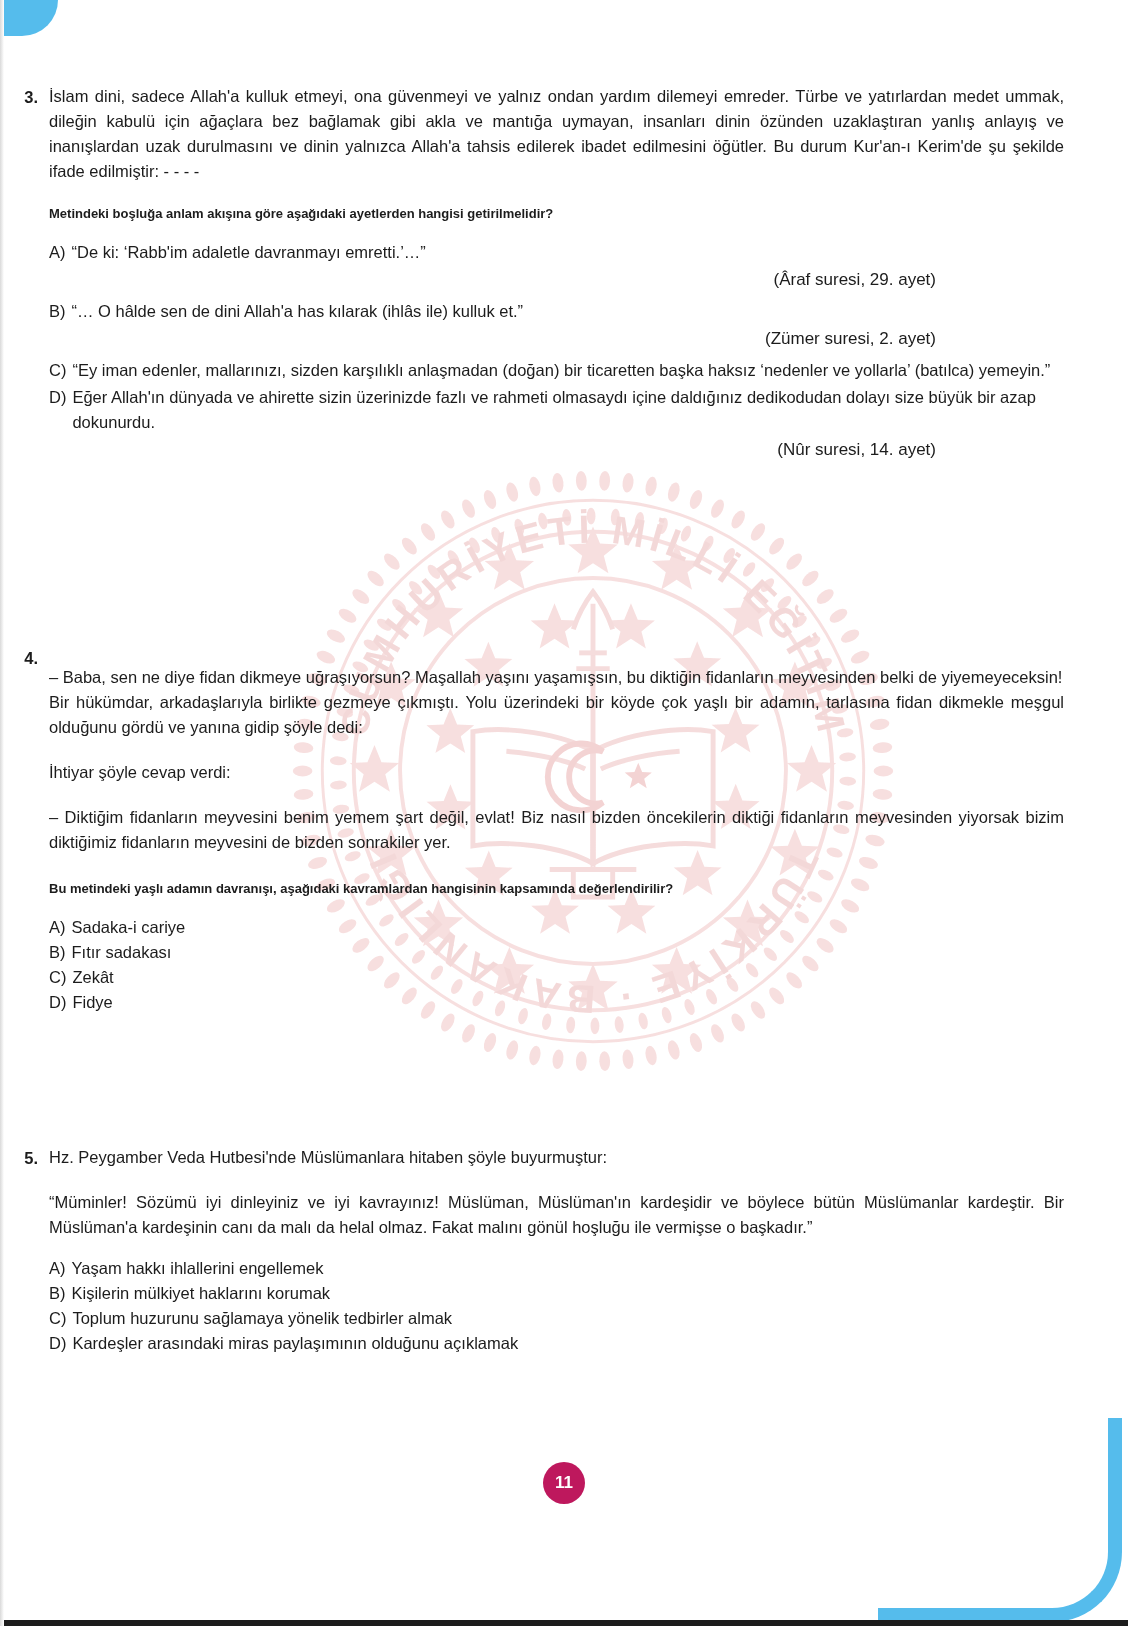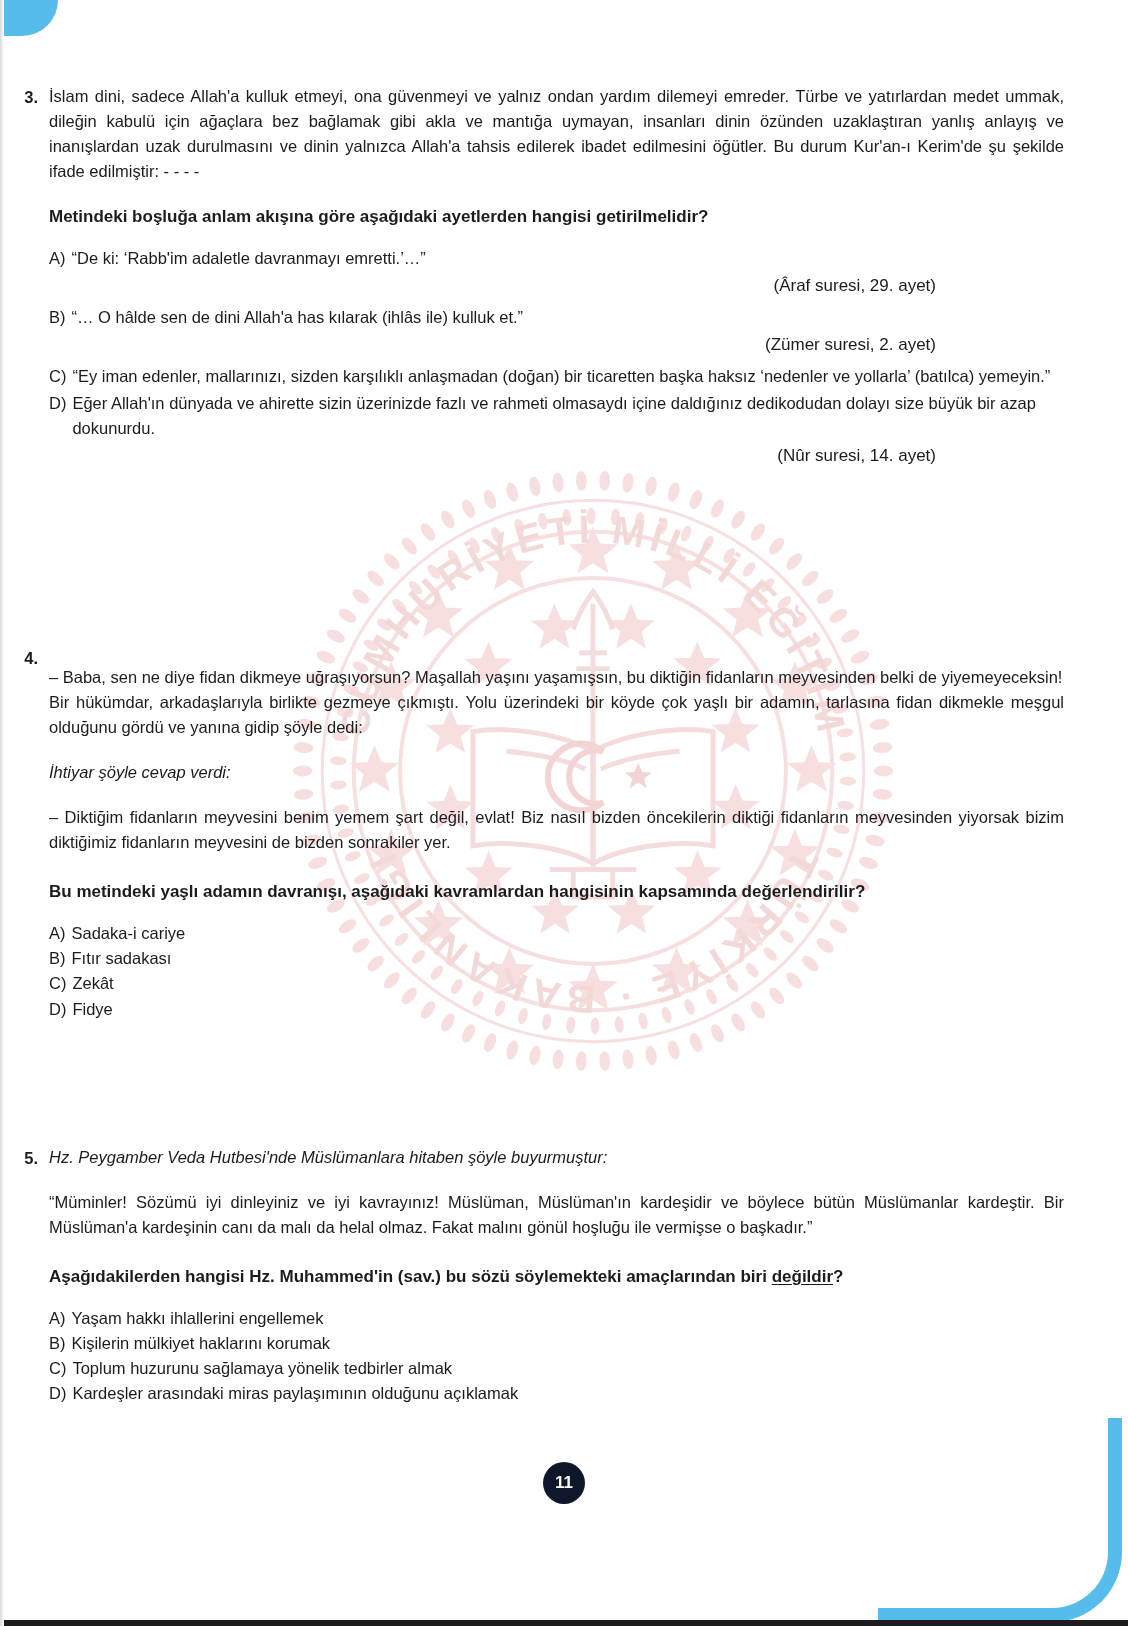--- a/index.html
+++ b/index.html
@@ -90,23 +90,23 @@
   .q-body {
     flex: 1 1 auto;
     padding-left: 11px;
   }
   .para {
     font-size: 16.5px;
     line-height: 1.52;
     text-align: justify;
     margin: 0;
   }
-  .para.nojust { text-align: left; font-style: italic; }
+  .para.nojust { text-align: left; }
   .stem {
-    font-size: 17px;
+    font-size: 13px;
     font-weight: bold;
     line-height: 1.52;
     margin: 20px 0 0 0;
   }
   .stem u { text-decoration: underline; text-underline-offset: 2px; }
   .options {
     margin-top: 16px;
   }
   .opt {
     font-size: 16.5px;
@@ -133,21 +133,21 @@
 
   
   .page-badge {
     position: absolute;
     left: 50%;
     transform: translateX(-50%);
     top: 1462px;
     width: 42px;
     height: 42px;
     border-radius: 50%;
-    background: #0f172a;
+    background: #be185d;
     color: #ffffff;
     font-size: 17px;
     font-weight: bold;
     display: flex;
     align-items: center;
     justify-content: center;
     z-index: 3;
   }
 </style>
 </head>
@@ -458,21 +458,20 @@
     </div>
   </div>
 
   <div class="question" style="top:1145px;">
     <div class="q-head">
       <div class="q-num">5.</div>
       <div class="q-body">
         <p class="para nojust">Hz. Peygamber Veda Hutbesi'nde Müslümanlara hitaben şöyle buyurmuştur:</p>
         <p class="para" style="margin-top:20px;">“Müminler! Sözümü iyi dinleyiniz ve iyi kavrayınız! Müslüman, Müslüman'ın kardeşidir ve böylece bütün Müslümanlar kardeştir. Bir Müslüman'a kardeşinin canı da malı da helal olmaz. Fakat malını gönül hoşluğu ile vermişse o başkadır.”</p>
 
-        <p class="stem" style="margin-top:24px;"><span>Aşağıdakilerden hangisi Hz. Muhammed'in (sav.) bu sözü söylemekteki amaçlarından biri </span><u>değildir</u><span>?</span></p>
 
         <div class="options">
           <div class="opt tight">
             <span class="opt-letter">A)</span>
             <span class="opt-text">Yaşam hakkı ihlallerini engellemek</span>
           </div>
           <div class="opt tight">
             <span class="opt-letter">B)</span>
             <span class="opt-text">Kişilerin mülkiyet haklarını korumak</span>
           </div>

